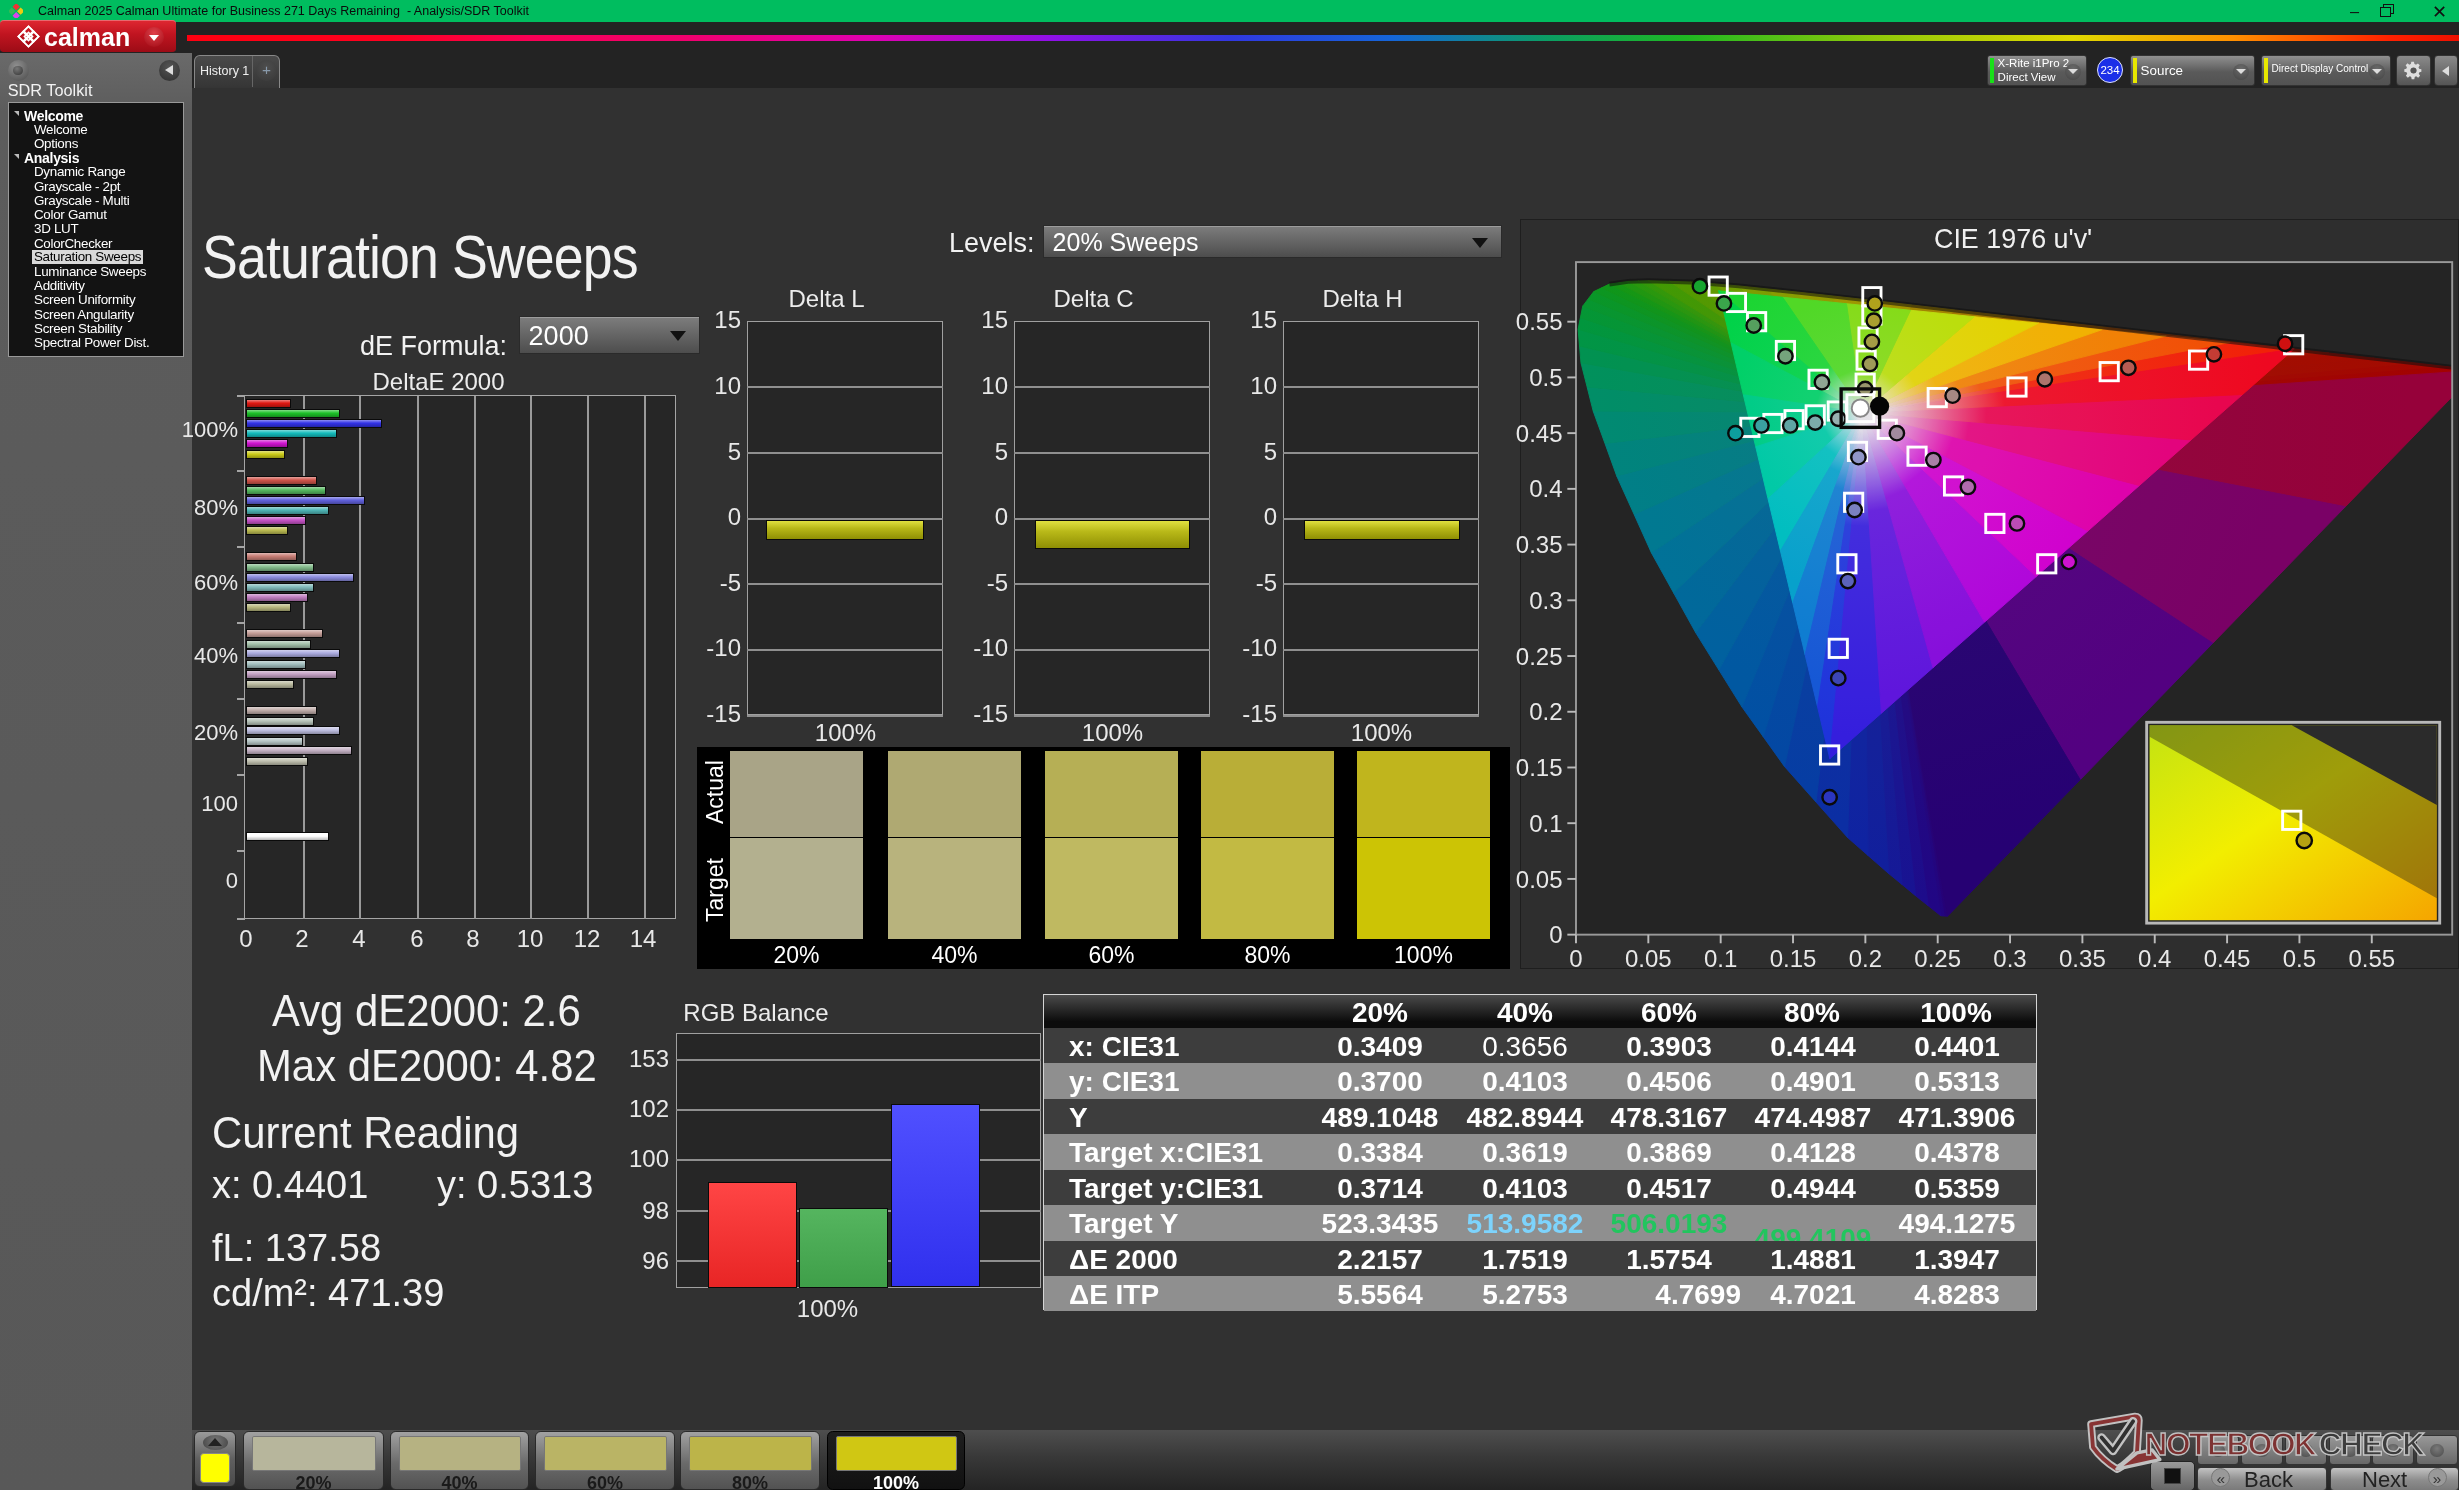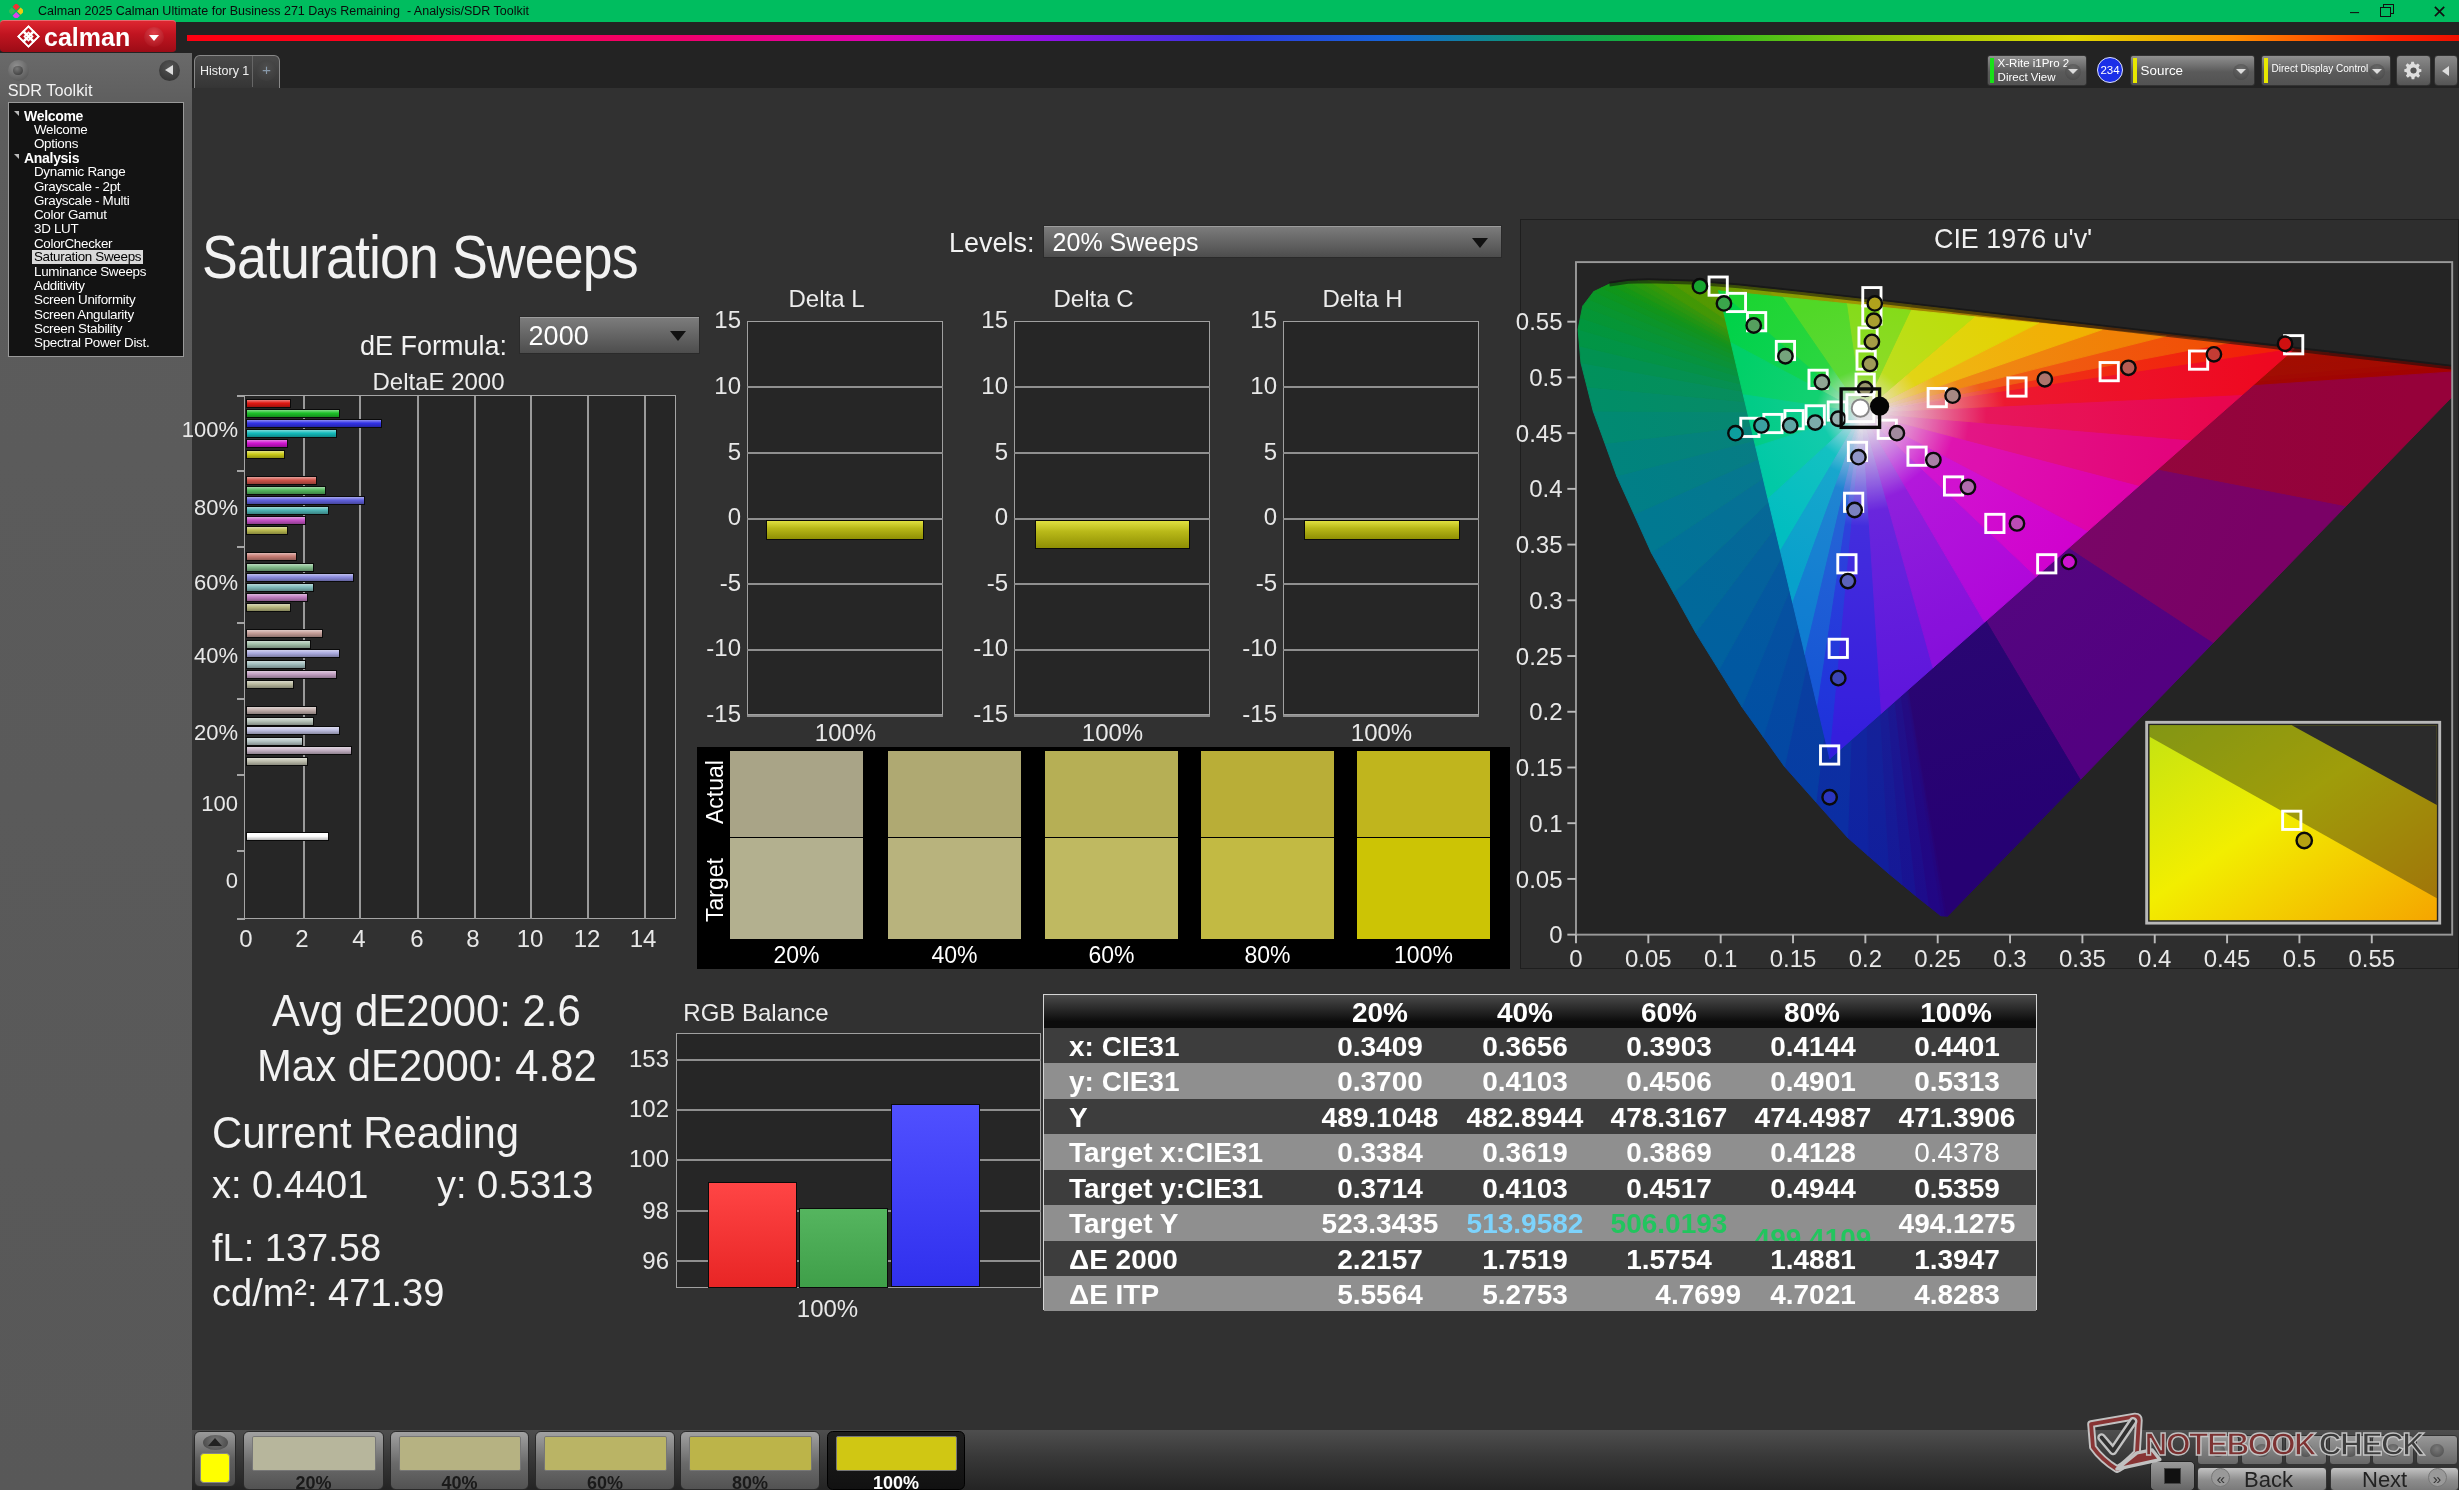--- a/index.html
+++ b/index.html
@@ -1014,21 +1014,21 @@
 <div style="position:absolute;left:1043px;top:994px;width:994px;height:316px;border:1.9px solid #d5d5d5;background:#333;">
     <div style="position:absolute;left:0;top:0;width:100%;height:33px;background:linear-gradient(180deg,#4a4a4a,#0c0c0c 80%);"></div>
     <div style="position:absolute;left:269px;top:1.9px;width:134px;text-align:center;font-size:28px;font-weight:bold;color:#fff;">20%</div>
     <div style="position:absolute;left:414px;top:1.9px;width:134px;text-align:center;font-size:28px;font-weight:bold;color:#fff;">40%</div>
     <div style="position:absolute;left:558px;top:1.9px;width:134px;text-align:center;font-size:28px;font-weight:bold;color:#fff;">60%</div>
     <div style="position:absolute;left:701px;top:1.9px;width:134px;text-align:center;font-size:28px;font-weight:bold;color:#fff;">80%</div>
     <div style="position:absolute;left:845px;top:1.9px;width:134px;text-align:center;font-size:28px;font-weight:bold;color:#fff;">100%</div>
     <div style="position:absolute;left:0;top:33px;width:100%;height:36px;background:#3d3d3d;"></div>
     <div style="position:absolute;left:25px;top:36px;font-size:28px;font-weight:bold;color:#fff;white-space:nowrap;">x: CIE31</div>
     <div style="position:absolute;left:264px;top:36px;width:144px;text-align:center;font-size:28px;font-weight:bold;color:#fff;">0.3409</div>
-    <div style="position:absolute;left:409px;top:36px;width:144px;text-align:center;font-size:28px;font-weight:bold;color:#fff;">0.3656</div>
+    <div style="position:absolute;left:409px;top:36px;width:144px;text-align:center;font-size:28px;font-weight:normal;color:#fff;">0.3656</div>
     <div style="position:absolute;left:553px;top:36px;width:144px;text-align:center;font-size:28px;font-weight:bold;color:#fff;">0.3903</div>
     <div style="position:absolute;left:697px;top:36px;width:144px;text-align:center;font-size:28px;font-weight:bold;color:#fff;">0.4144</div>
     <div style="position:absolute;left:841px;top:36px;width:144px;text-align:center;font-size:28px;font-weight:bold;color:#fff;">0.4401</div>
     <div style="position:absolute;left:0;top:68px;width:100%;height:36px;background:#8f8f8f;"></div>
     <div style="position:absolute;left:25px;top:71px;font-size:28px;font-weight:bold;color:#fff;white-space:nowrap;">y: CIE31</div>
     <div style="position:absolute;left:264px;top:71px;width:144px;text-align:center;font-size:28px;font-weight:bold;color:#fff;">0.3700</div>
     <div style="position:absolute;left:409px;top:71px;width:144px;text-align:center;font-size:28px;font-weight:bold;color:#fff;">0.4103</div>
     <div style="position:absolute;left:553px;top:71px;width:144px;text-align:center;font-size:28px;font-weight:bold;color:#fff;">0.4506</div>
     <div style="position:absolute;left:697px;top:71px;width:144px;text-align:center;font-size:28px;font-weight:bold;color:#fff;">0.4901</div>
     <div style="position:absolute;left:841px;top:71px;width:144px;text-align:center;font-size:28px;font-weight:bold;color:#fff;">0.5313</div>
@@ -1038,21 +1038,21 @@
     <div style="position:absolute;left:409px;top:107px;width:144px;text-align:center;font-size:28px;font-weight:bold;color:#fff;">482.8944</div>
     <div style="position:absolute;left:553px;top:107px;width:144px;text-align:center;font-size:28px;font-weight:bold;color:#fff;">478.3167</div>
     <div style="position:absolute;left:697px;top:107px;width:144px;text-align:center;font-size:28px;font-weight:bold;color:#fff;">474.4987</div>
     <div style="position:absolute;left:841px;top:107px;width:144px;text-align:center;font-size:28px;font-weight:bold;color:#fff;">471.3906</div>
     <div style="position:absolute;left:0;top:139px;width:100%;height:36px;background:#8f8f8f;"></div>
     <div style="position:absolute;left:25px;top:142px;font-size:28px;font-weight:bold;color:#fff;white-space:nowrap;">Target x:CIE31</div>
     <div style="position:absolute;left:264px;top:142px;width:144px;text-align:center;font-size:28px;font-weight:bold;color:#fff;">0.3384</div>
     <div style="position:absolute;left:409px;top:142px;width:144px;text-align:center;font-size:28px;font-weight:bold;color:#fff;">0.3619</div>
     <div style="position:absolute;left:553px;top:142px;width:144px;text-align:center;font-size:28px;font-weight:bold;color:#fff;">0.3869</div>
     <div style="position:absolute;left:697px;top:142px;width:144px;text-align:center;font-size:28px;font-weight:bold;color:#fff;">0.4128</div>
-    <div style="position:absolute;left:841px;top:142px;width:144px;text-align:center;font-size:28px;font-weight:normal;color:#fff;">0.4378</div>
+    <div style="position:absolute;left:841px;top:142px;width:144px;text-align:center;font-size:28px;font-weight:bold;color:#fff;">0.4378</div>
     <div style="position:absolute;left:0;top:175px;width:100%;height:36px;background:#3d3d3d;"></div>
     <div style="position:absolute;left:25px;top:178px;font-size:28px;font-weight:bold;color:#fff;white-space:nowrap;">Target y:CIE31</div>
     <div style="position:absolute;left:264px;top:178px;width:144px;text-align:center;font-size:28px;font-weight:bold;color:#fff;">0.3714</div>
     <div style="position:absolute;left:409px;top:178px;width:144px;text-align:center;font-size:28px;font-weight:bold;color:#fff;">0.4103</div>
     <div style="position:absolute;left:553px;top:178px;width:144px;text-align:center;font-size:28px;font-weight:bold;color:#fff;">0.4517</div>
     <div style="position:absolute;left:697px;top:178px;width:144px;text-align:center;font-size:28px;font-weight:bold;color:#fff;">0.4944</div>
     <div style="position:absolute;left:841px;top:178px;width:144px;text-align:center;font-size:28px;font-weight:bold;color:#fff;">0.5359</div>
     <div style="position:absolute;left:0;top:210px;width:100%;height:36px;background:#8f8f8f;"></div>
     <div style="position:absolute;left:25px;top:213px;font-size:28px;font-weight:bold;color:#fff;white-space:nowrap;">Target Y</div>
     <div style="position:absolute;left:264px;top:213px;width:144px;text-align:center;font-size:28px;font-weight:bold;color:#fff;">523.3435</div>

